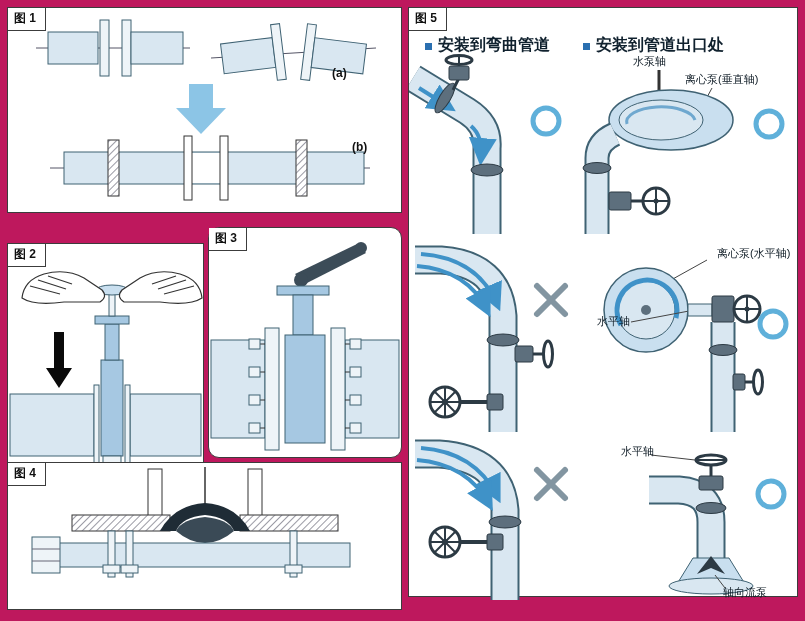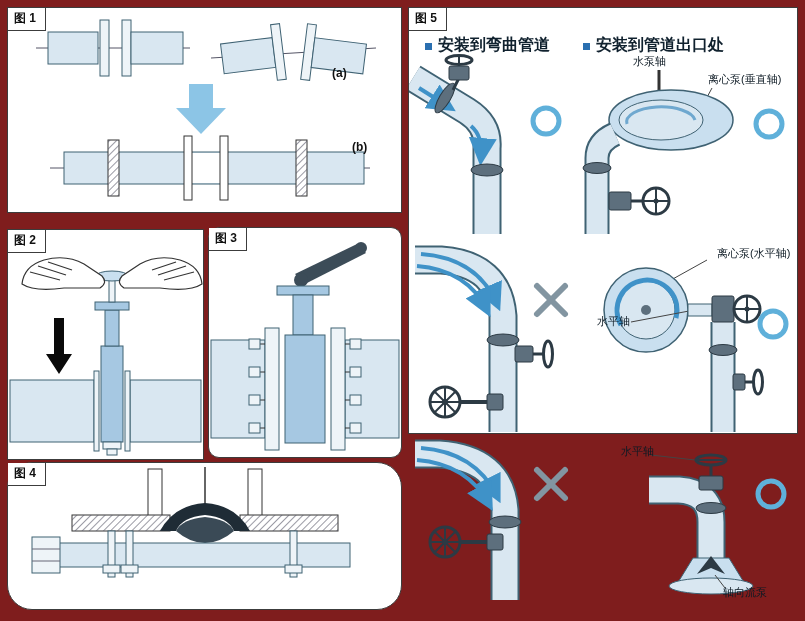--- a/index.html
+++ b/index.html
@@ -1,16 +1,16 @@
 <!DOCTYPE html>
 <html><head>
 <meta charset="utf-8">
 <style>
   html,body{margin:0;padding:0;background:#fff;}
-  .stage{position:relative;width:805px;height:621px;background:#7f1d1d;overflow:hidden;
+  .stage{position:relative;width:805px;height:621px;background:#be185d;overflow:hidden;
          font-family:"Liberation Sans","DejaVu Sans",sans-serif;color:#111;}
   .panel{position:absolute;border:1px solid #3c3c3c;background:#fff;box-sizing:border-box;}
   .figtag{position:absolute;top:0;left:0;background:#fff;border-right:1px solid #3c3c3c;
           border-bottom:1px solid #3c3c3c;padding:2px 9px 3px 6px;font-size:12px;
           font-weight:bold;z-index:6;white-space:nowrap;}
   .corner-label{position:absolute;font-size:12px;font-weight:bold;z-index:5;}
   .ann{position:absolute;font-size:11px;color:#0d1a24;z-index:5;white-space:nowrap;}
   .legend-item{position:absolute;top:27px;font-size:16px;font-weight:bold;color:#10212e;z-index:5;white-space:nowrap;}
   .bullet{display:inline-block;width:7px;height:7px;background:#2a6fb0;margin-right:6px;}
   .watermark{position:absolute;left:276px;top:222px;font-size:21px;letter-spacing:3px;
@@ -78,21 +78,21 @@
         <rect x="100" y="132" width="11" height="56" fill="url(#h1)"></rect>
         <rect x="288" y="132" width="11" height="56" fill="#fff" stroke="#333"></rect>
         <rect x="288" y="132" width="11" height="56" fill="url(#h1)"></rect>
         <rect x="184" y="145" width="28" height="30" fill="#fff"></rect>
         <rect x="176" y="128" width="8" height="64" fill="#fff" stroke="#333"></rect>
         <rect x="212" y="128" width="8" height="64" fill="#fff" stroke="#333"></rect>
       </g>
     </svg>
   </div>
 
-  <div class="panel" style="left:7px;top:229px;width:197px;height:231px;">
+  <div class="panel" style="left:7px;top:243px;width:197px;height:231px;">
     <div class="figtag">图 2</div>
     <svg width="195" height="229" viewBox="0 0 195 229">
 
       <g>
         <rect class="pf" x="2" y="150" width="84" height="62"></rect>
         <rect class="pf" x="122" y="150" width="71" height="62"></rect>
         <rect class="ff" x="86" y="141" width="5" height="80"></rect>
         <rect class="ff" x="117" y="141" width="5" height="80"></rect>
       </g>
 
@@ -156,21 +156,21 @@
         <line x1="136" y1="144" x2="148" y2="144"></line>
           <rect class="ff" x="141" y="139" width="11" height="10"></rect>
         <line x1="136" y1="172" x2="148" y2="172"></line>
           <rect class="ff" x="141" y="167" width="11" height="10"></rect>
         <line x1="136" y1="200" x2="148" y2="200"></line>
           <rect class="ff" x="141" y="195" width="11" height="10"></rect>
       </g>
     </svg>
   </div>
 
-  <div class="panel" style="left:7px;top:462px;width:395px;height:148px;border-radius:25px;">
+  <div class="panel" style="left:7px;top:462px;width:395px;height:148px;">
     <div class="figtag">图 4</div>
     <svg width="393" height="146" viewBox="0 0 393 146">
       <defs>
         <pattern id="h4" patternUnits="userSpaceOnUse" width="5" height="5" patternTransform="rotate(45)">
           <line x1="0" y1="0" x2="0" y2="5" stroke="#556" stroke-width="1.2"></line>
         </pattern>
       </defs>
       <g>
         <rect x="140" y="6" width="14" height="50" fill="#fff" stroke="#333"></rect>
         <rect x="240" y="6" width="14" height="50" fill="#fff" stroke="#333"></rect>
@@ -188,32 +188,32 @@
         <rect class="ff" x="100" y="68" width="7" height="46"></rect>
         <rect class="ff" x="95" y="102" width="17" height="8"></rect>
         <rect class="ff" x="118" y="68" width="7" height="46"></rect>
         <rect class="ff" x="113" y="102" width="17" height="8"></rect>
         <rect class="ff" x="282" y="68" width="7" height="46"></rect>
         <rect class="ff" x="277" y="102" width="17" height="8"></rect>
       </g>
     </svg>
   </div>
 
-  <div class="panel" style="left:408px;top:7px;width:390px;height:427px;">
+  <div class="panel" style="left:408px;top:7px;width:390px;height:590px;">
     <div class="figtag">图 5</div>
 
     <div class="legend-item" style="left:16px;">
       <span class="bullet"></span><span>安装到弯曲管道</span>
     </div>
     <div class="legend-item" style="left:174px;">
       <span class="bullet"></span><span>安装到管道出口处</span>
     </div>
 
     <div class="ann" style="left:224px;top:46px;">水泵轴</div>
-    <div class="ann" style="left:299px;top:64px;">离心泵(垂直轴)</div>
+    <div class="ann" style="left:276px;top:64px;">离心泵(垂直轴)</div>
     <div class="ann" style="left:276px;top:238px;margin-left:32px;">离心泵(水平轴)</div>
     <div class="ann" style="left:188px;top:306px;">水平轴</div>
     <div class="ann" style="left:212px;top:436px;">水平轴</div>
     <div class="ann" style="left:314px;top:577px;">轴向流泵</div>
 
     <svg width="388" height="601" viewBox="0 0 388 601">
       <defs>
         <marker id="ah" markerWidth="7" markerHeight="7" refX="5" refY="3.5" orient="auto">
           <path d="M0,0 L7,3.5 L0,7 Z" fill="#3f92c8"></path>
         </marker>

